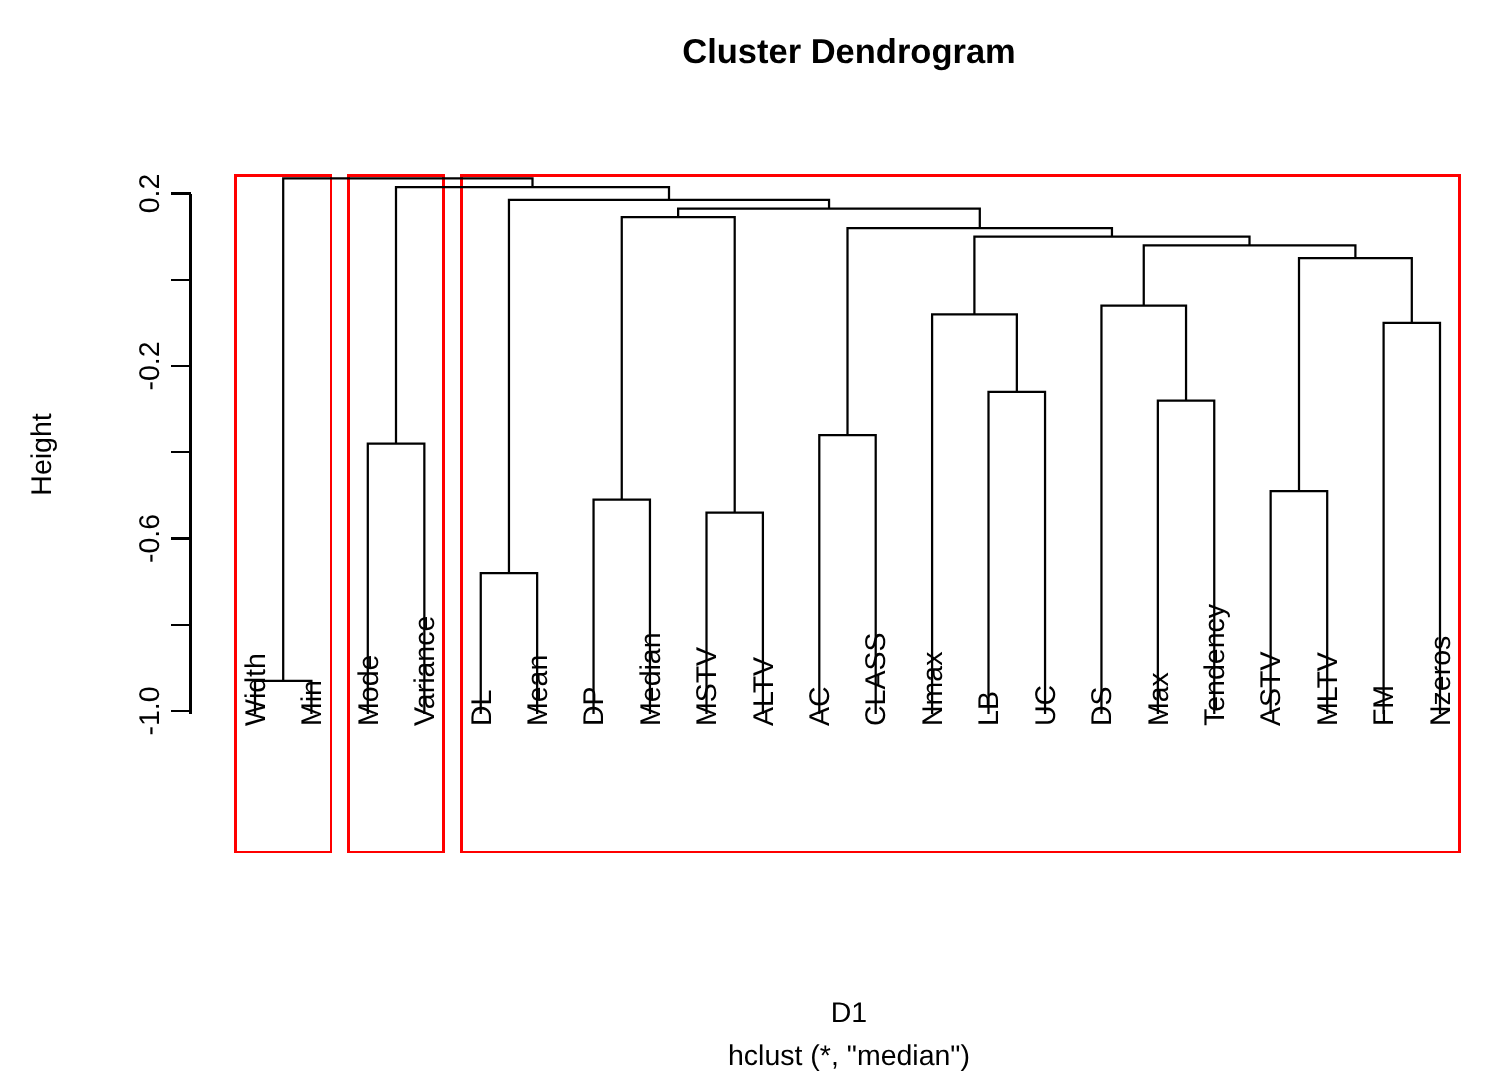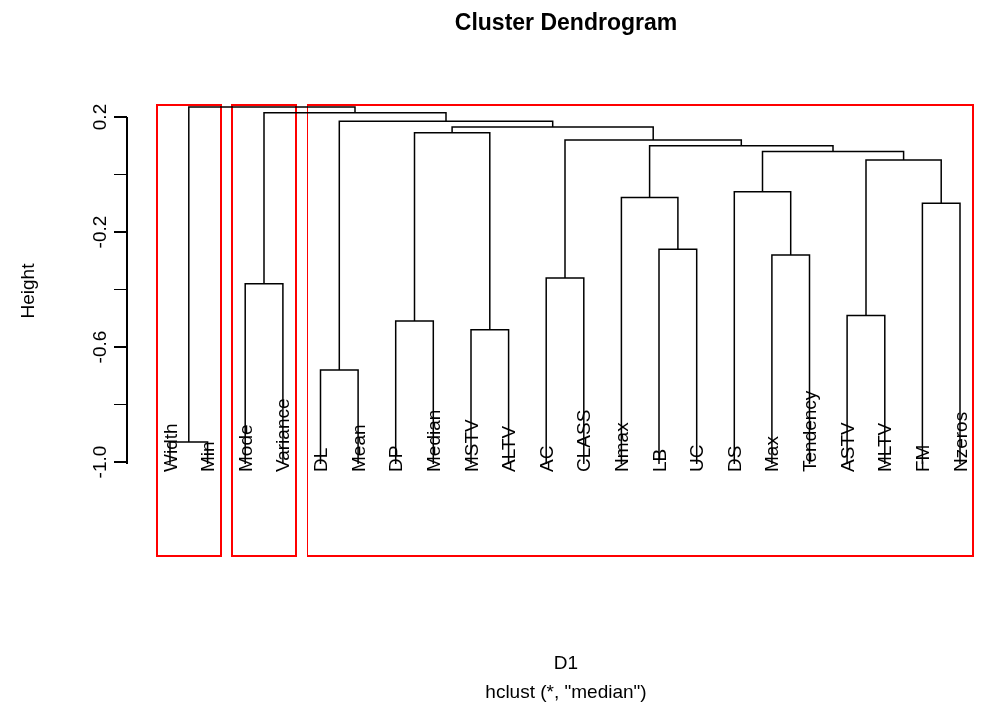--- a/index.html
+++ b/index.html
@@ -11,21 +11,21 @@
   body {
     width: 1005px;
     height: 714px;
     font-family: "Liberation Sans", sans-serif;
     overflow: hidden;
     position: relative;
   }
   #plot-root {
     position: absolute;
     left: 0;
-    top: 4px;
+    top: 16px;
     width: 1005px;
     height: 572px;
   }
   svg { display: block; }
   .axis-line, .tick-line {
     stroke: #000000;
     stroke-width: 1.6;
     fill: none;
     shape-rendering: crispEdges;
   }

